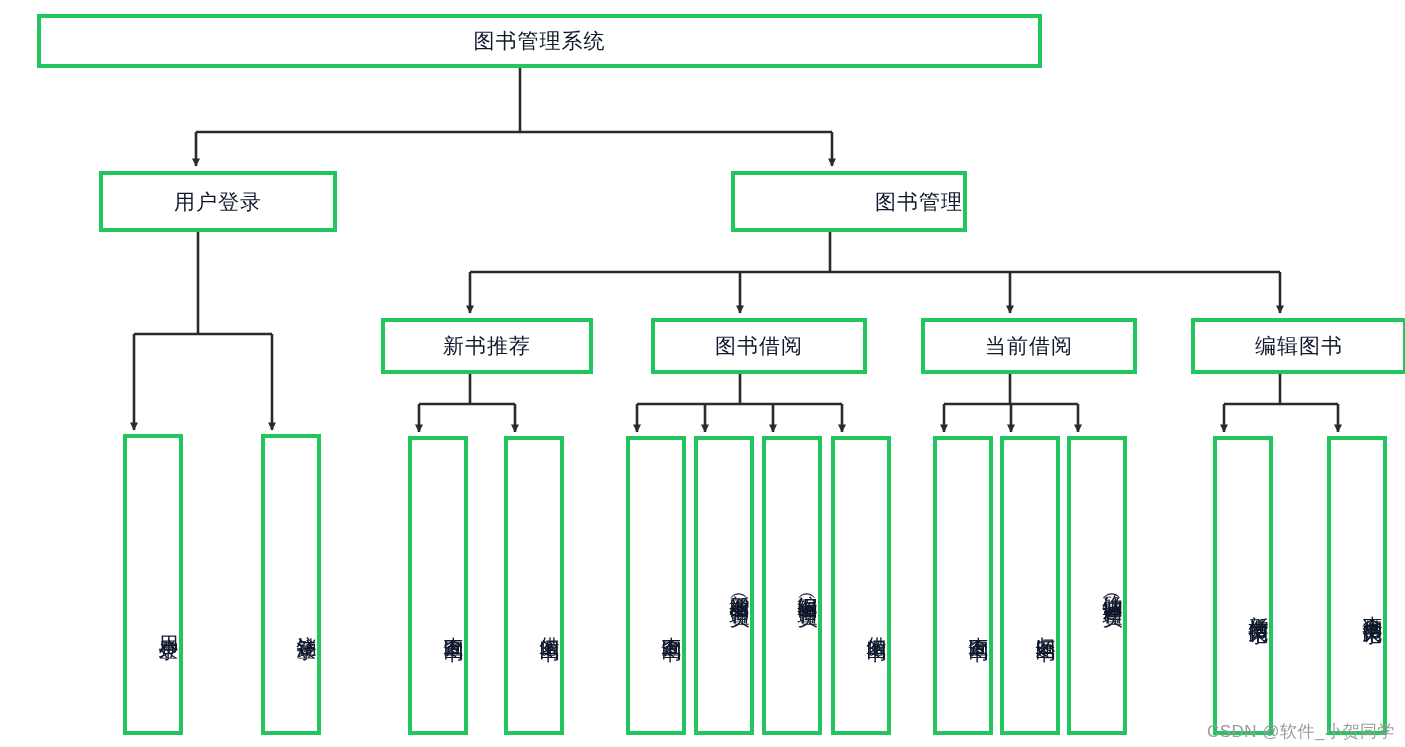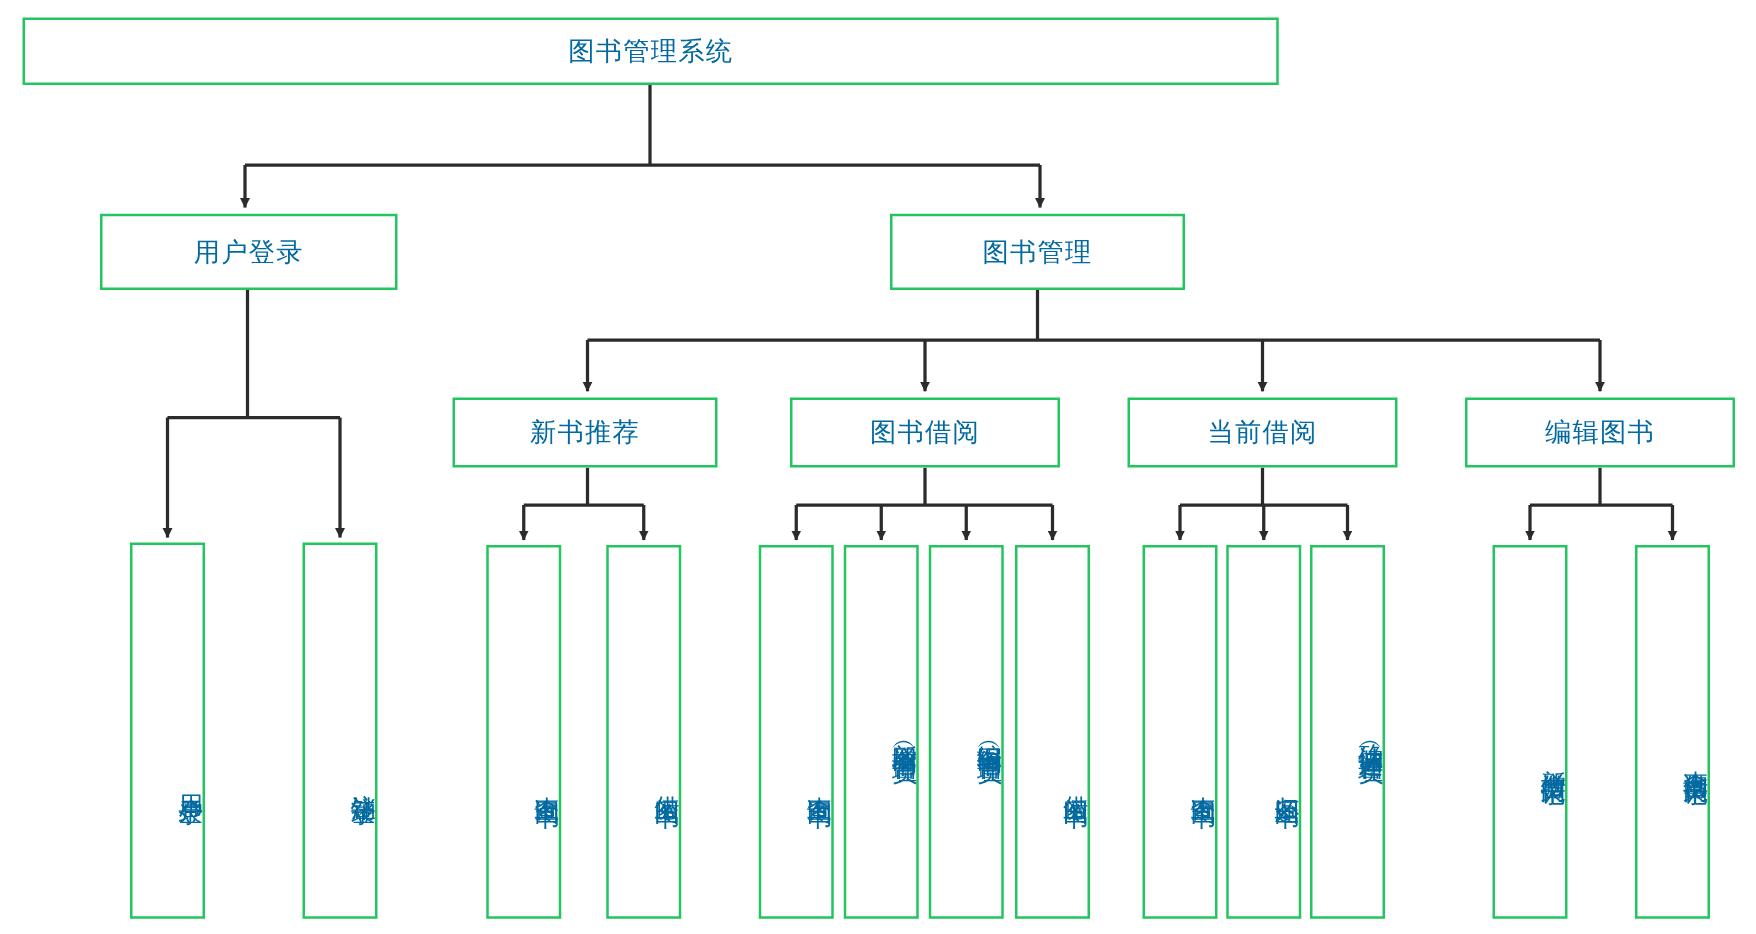--- a/index.html
+++ b/index.html
@@ -13,26 +13,27 @@
   #canvas {
     position: relative;
     width: 1405px;
     height: 747px;
     background: #ffffff;
     overflow: hidden;
   }
   .node {
     position: absolute;
     box-sizing: border-box;
-    border: 2px solid #22c55e;
+    border: 4px solid #22c55e;
     background: #ffffff;
     display: flex;
     align-items: center;
     justify-content: center;
-    color: #0369a1;
+    color: #0f172a;
+    margin-left: 19px;
   }
   .node.horiz {
     font-size: 21px;
     letter-spacing: 1px;
     white-space: nowrap;
   }
   .node.vert {
     writing-mode: vertical-rl;
     text-orientation: upright;
     font-size: 20px;
@@ -118,21 +119,21 @@
     </g>
   </svg>
 
   <div class="node horiz" style="left:18px; top:14px; width:1005px; height:54px;">
     <span>图书管理系统</span>
   </div>
 
   <div class="node horiz" style="left:80px; top:171px; width:238px; height:61px;">
     <span>用户登录</span>
   </div>
-  <div class="node horiz" style="left:712px; top:171px; width:236px; height:61px;">
+  <div class="node horiz" style="left:712px; top:171px; width:236px; height:61px;justify-content:flex-end;">
     <span>图书管理</span>
   </div>
 
   <div class="node horiz" style="left:362px; top:318px; width:212px; height:56px;">
     <span>新书推荐</span>
   </div>
   <div class="node horiz" style="left:632px; top:318px; width:216px; height:56px;">
     <span>图书借阅</span>
   </div>
   <div class="node horiz" style="left:902px; top:318px; width:216px; height:56px;">
@@ -179,14 +180,15 @@
     <span>确认归还（管理员）</span>
   </div>
 
   <div class="node vert" style="left:1194px; top:436px; width:60px; height:299px; padding-top:40px;">
     <span>新增借阅记录</span>
   </div>
   <div class="node vert" style="left:1308px; top:436px; width:60px; height:299px; padding-top:40px;">
     <span>查询借阅记录</span>
   </div>
 
+  <div class="watermark">CSDN @软件_小贺同学</div>
 
 </div>
 
 </body></html>

